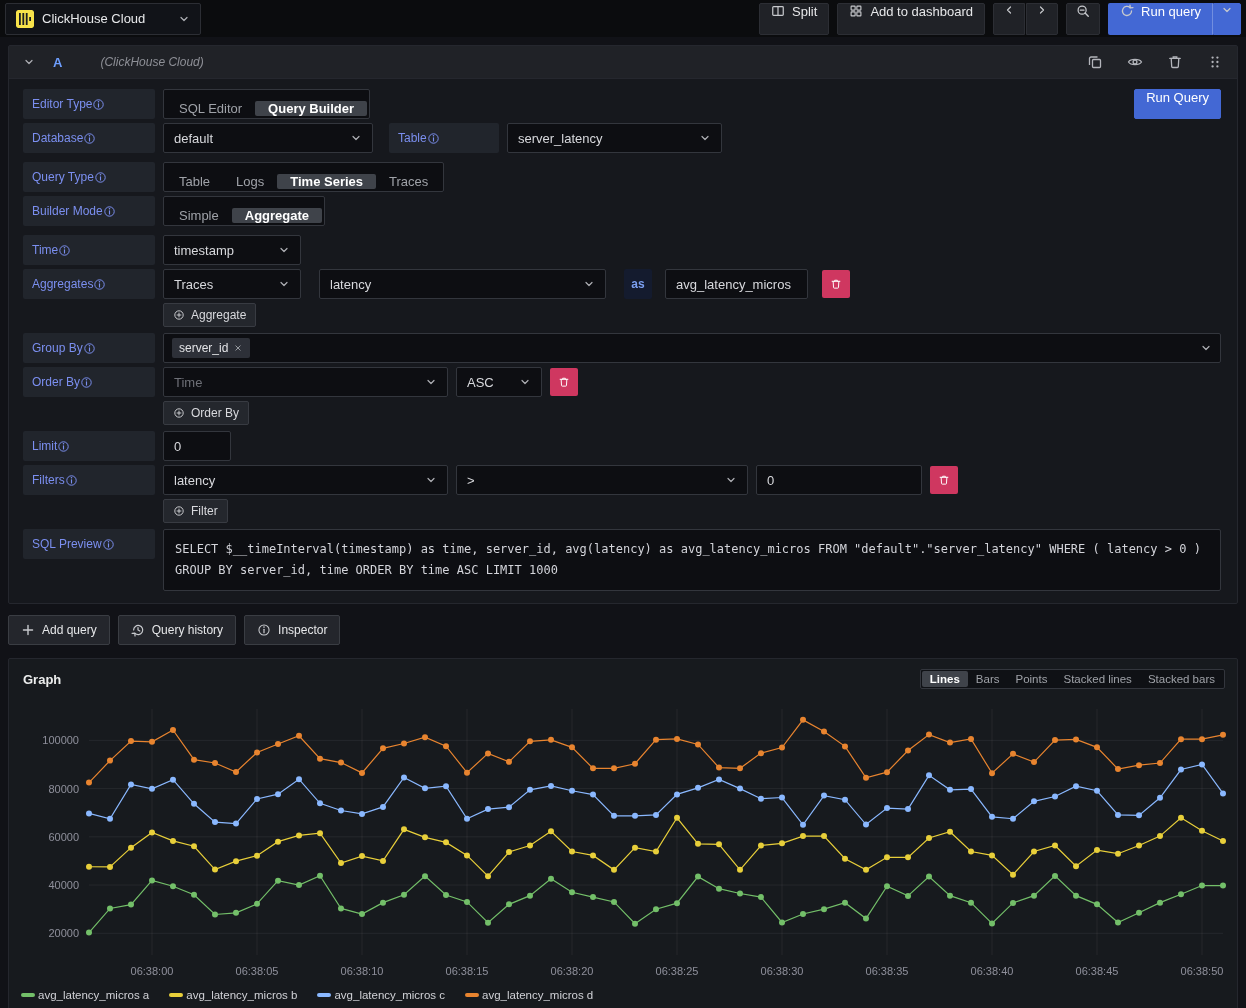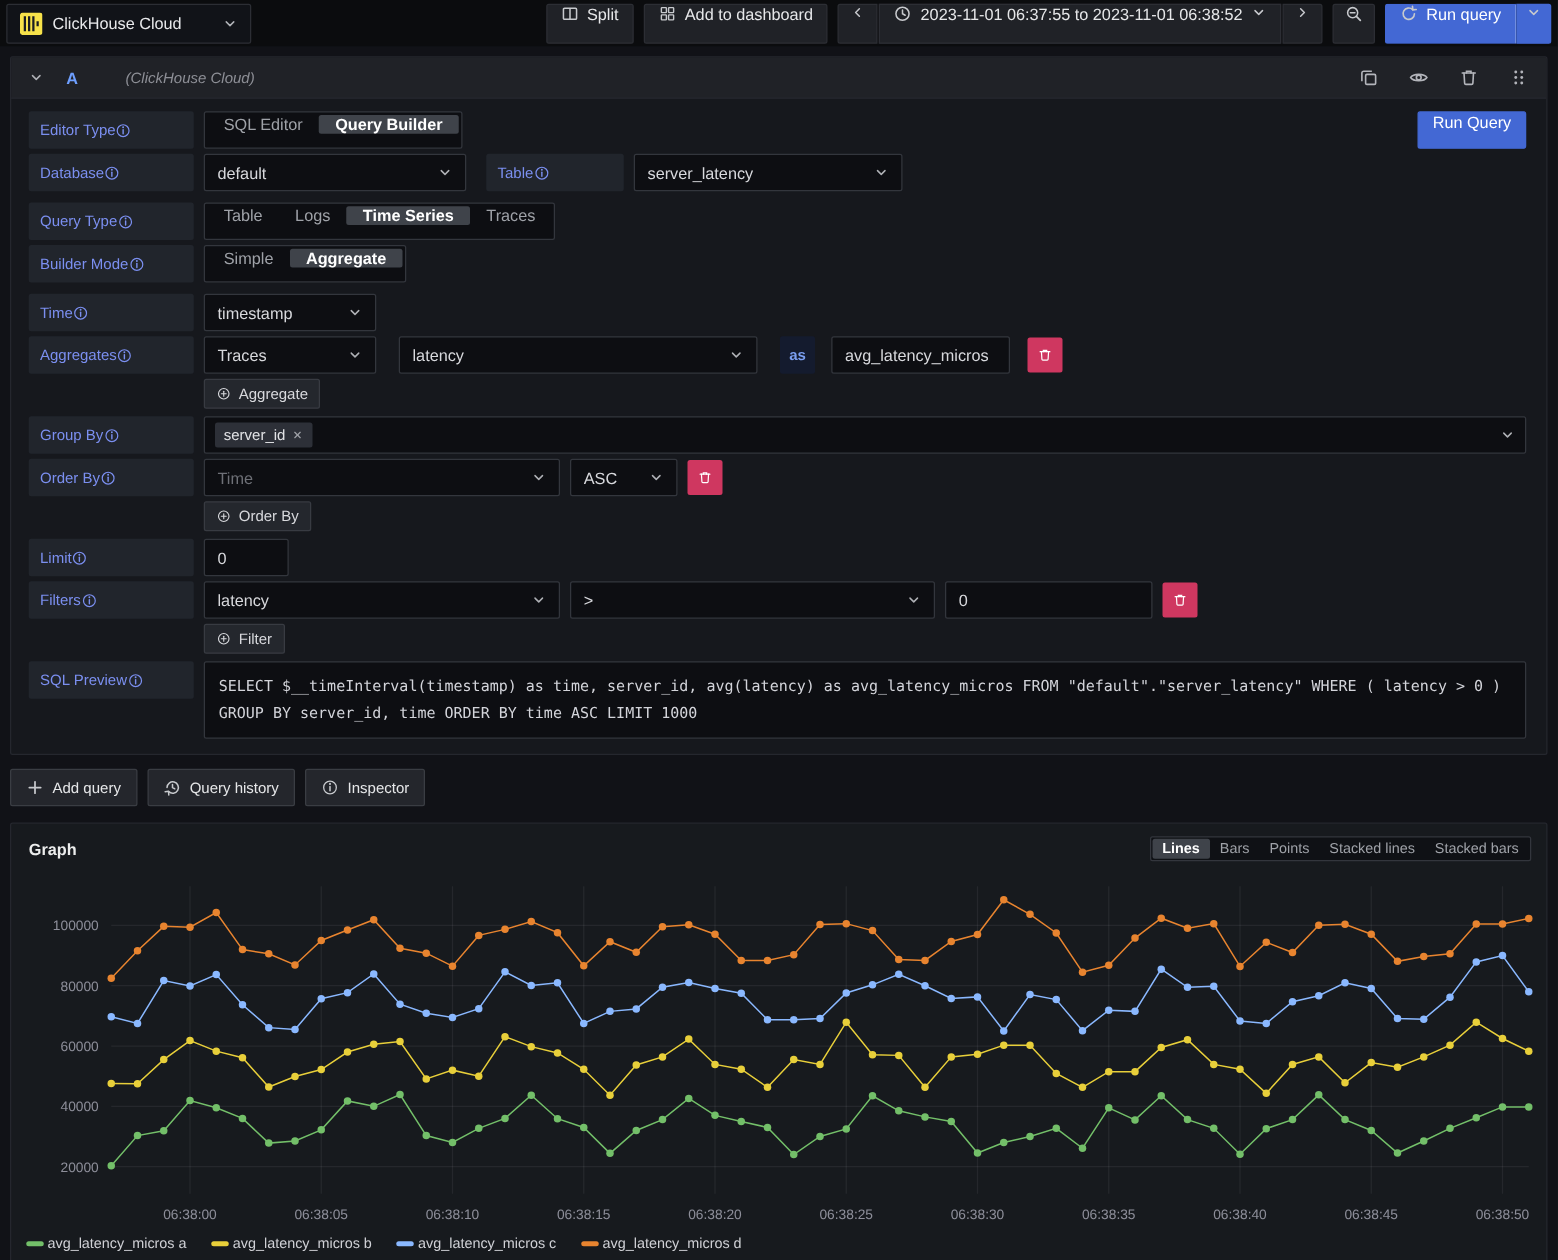--- a/index.html
+++ b/index.html
@@ -36,21 +36,21 @@
   .qbody{padding:10px 16px 12px 14px;display:flex;flex-direction:column;gap:4px}
   .qrow{display:flex;align-items:center;gap:8px;min-height:30px}
   .qrow.indent{padding-left:140px}
   .qlabel{width:132px;flex:none;height:30px;background:#21252c;border-radius:2px;display:flex;align-items:center;justify-content:flex-start;padding:0 9px;color:#7b8ff0;font-size:12px;font-weight:500}
   .qlabel .icon{color:#7b8ff0;width:13px;height:13px}
   .qlabel.wauto{width:110px}
   .select,.tinput{height:30px;background:#0d0e12;border:1px solid #33363d;border-radius:2px;display:flex;align-items:center;padding:0 10px;color:#d8d9dd;font-size:13px;cursor:pointer}
   .select .txt{flex:1;white-space:nowrap;overflow:hidden}
   .select .ph{color:#6e7077}
   .select .chev-ico{margin-left:8px}
-  .seg{display:flex;background:#0d0e12;border:1px solid #33363d;border-radius:2px;padding:2px;height:30px;align-items:flex-start}
+  .seg{display:flex;background:#0d0e12;border:1px solid #33363d;border-radius:2px;padding:2px;height:30px;align-items:flex-end}
   .seg .opt{display:flex;align-items:center;padding:0 13px;color:#9fa2a8;font-size:13px;cursor:pointer;border-radius:2px;white-space:nowrap}
   .seg .opt.active{background:#3f434a;color:#fff;font-weight:600}
   .asbadge{height:30px;min-width:28px;display:flex;align-items:center;justify-content:center;background:#141b2e;border-radius:2px;color:#7b9ff0;font-size:12px;font-weight:600;padding:0 7px}
   .trashbtn{width:28px;height:28px;background:#cf3760;border:none;border-radius:2px;display:flex;align-items:center;justify-content:center;color:#fff;cursor:pointer}
   .addbtn{height:24px;display:flex;align-items:center;gap:6px;padding:0 9px;background:#24272d;border:1px solid #383b42;border-radius:2px;color:#d8d9dd;font-size:12px;font-weight:500;cursor:pointer}
   .chipfield{flex:1;height:30px;background:#0d0e12;border:1px solid #33363d;border-radius:2px;display:flex;align-items:center;padding:0 8px;cursor:pointer}
   .chip{display:flex;align-items:center;gap:5px;background:#2d3038;border-radius:2px;padding:3px 7px;font-size:12px;color:#e2e3e6}
   .chip .icon{color:#9fa2a8;cursor:pointer}
   .chipfield .chev-ico{margin-left:auto}
   .sqlbox{flex:1;background:#0d0e12;border:1px solid #33363d;border-radius:2px;padding:9px 11px;font-family:"DejaVu Sans Mono",monospace;font-size:12px;line-height:1.75;color:#d3d4da;word-break:break-all}
@@ -198,29 +198,20 @@
   <button class="tbtn">
     <svg class="icon">
         <use href="#i-apps"></use>
       </svg>
     <span>Add to dashboard</span>
   </button>
   <div class="joined">
     <button class="tbtn iconbtn">
       <svg class="icon sm chev-ico">
           <use href="#i-chevleft"></use>
-        </svg>
-    </button>
-    <button class="tbtn">
-      <svg class="icon">
-          <use href="#i-clock"></use>
-        </svg>
-      <span>2023-11-01 06:37:55 to 2023-11-01 06:38:52</span>
-      <svg class="icon sm chev-ico">
-          <use href="#i-chevdown"></use>
         </svg>
     </button>
     <button class="tbtn iconbtn">
       <svg class="icon sm chev-ico">
           <use href="#i-chevright"></use>
         </svg>
     </button>
   </div>
   <button class="tbtn iconbtn">
     <svg class="icon">

